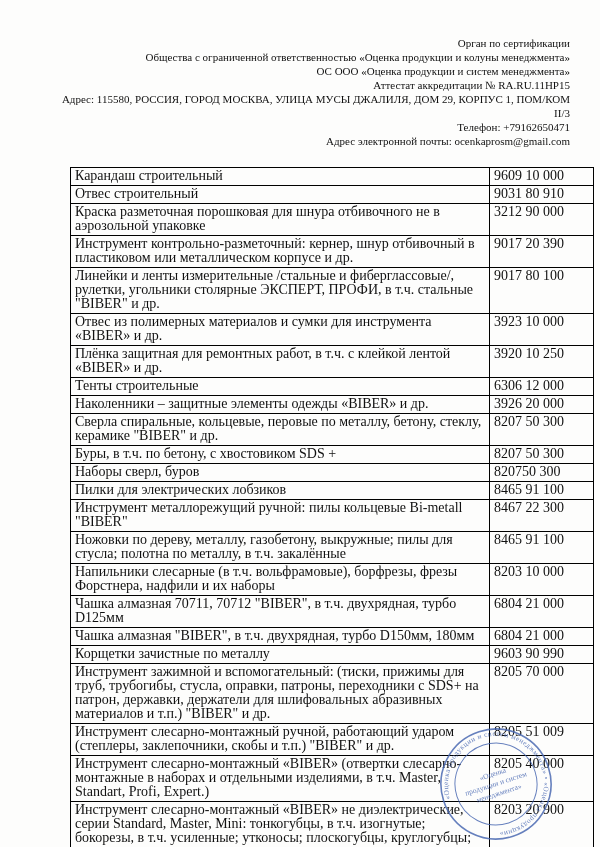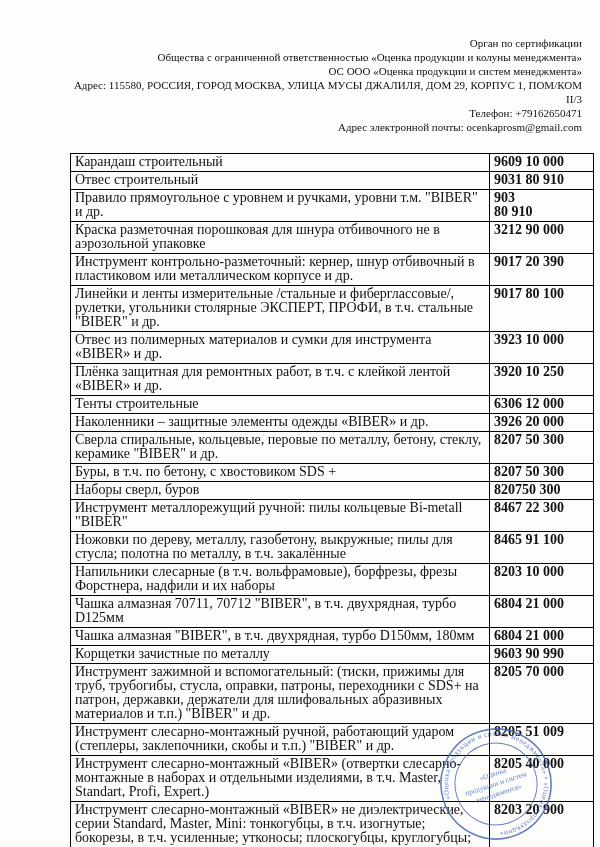--- a/index.html
+++ b/index.html
@@ -8,41 +8,41 @@
     position: relative;
     width: 600px;
     height: 847px;
     margin: 0 auto;
     background: #fdfdfc;
     overflow: hidden;
     font-family: "Liberation Serif", "DejaVu Serif", serif;
     color: #111;
   }
   .header {
-    padding: 36px 18px 0 60px;
+    padding: 36px 30px 0 60px;
     text-align: right;
     font-size: 11px;
     line-height: 14px;
   }
   .header .header-line { white-space: normal; }
   table.products {
     border-collapse: collapse;
     margin: 19px 8px 0 70px;
     width: 523px;
     table-layout: fixed;
     font-size: 14px;
     line-height: 14px;
   }
   table.products td {
     border: 1px solid #000;
     vertical-align: top;
     padding: 1px 4px 2px 4px;
   }
   td.desc { width: 419px; }
-  td.code { width: 104px; white-space: pre-line; font-weight: bold; }
+  td.code { width: 104px; white-space: pre-line; }
   .stamp {
     position: absolute;
     left: 436px;
     top: 724px;
     width: 120px;
     height: 120px;
     opacity: 0.82;
     transform: rotate(-18deg);
     pointer-events: none;
   }
@@ -51,40 +51,36 @@
 </head>
 <body>
 
 <div class="page">
 
   <div class="header">
 
   <div class="header-line">Орган по сертификации</div>
       <div class="header-line">Общества с ограниченной ответственностью «Оценка продукции и колуны менеджмента»</div>
       <div class="header-line">ОС ООО «Оценка продукции и систем менеджмента»</div>
+      <div class="header-line">Аттестат аккредитации № RA.RU.11НР15</div>
       <div class="header-line">Адрес: 115580, РОССИЯ, ГОРОД МОСКВА, УЛИЦА МУСЫ ДЖАЛИЛЯ, ДОМ 29, КОРПУС 1, ПОМ/КОМ II/3</div>
       <div class="header-line">Телефон: +79162650471</div>
       <div class="header-line">Адрес электронной почты: ocenkaprosm@gmail.com</div>
     </div>
 
   <table class="products">
     <tbody>
 
     <tr>
           <td class="desc">Карандаш строительный</td>
           <td class="code">9609 10 000</td>
         </tr>
         <tr>
           <td class="desc">Отвес строительный</td>
           <td class="code">9031 80 910</td>
-        </tr>
-        <tr>
-          <td class="desc">Правило прямоугольное с уровнем и ручками, уровни т.м. "BIBER" и др.</td>
-          <td class="code">903
-80 910</td>
         </tr>
         <tr>
           <td class="desc">Краска разметочная порошковая для шнура отбивочного не в аэрозольной упаковке</td>
           <td class="code">3212 90 000</td>
         </tr>
         <tr>
           <td class="desc">Инструмент контрольно-разметочный: кернер, шнур отбивочный в пластиковом или металлическом корпусе и др.</td>
           <td class="code">9017 20 390</td>
         </tr>
         <tr>
@@ -111,20 +107,24 @@
           <td class="desc">Сверла спиральные, кольцевые, перовые по металлу, бетону, стеклу, керамике "BIBER" и др.</td>
           <td class="code">8207 50 300</td>
         </tr>
         <tr>
           <td class="desc">Буры, в т.ч. по бетону, с хвостовиком SDS +</td>
           <td class="code">8207 50 300</td>
         </tr>
         <tr>
           <td class="desc">Наборы сверл, буров</td>
           <td class="code">820750 300</td>
+        </tr>
+        <tr>
+          <td class="desc">Пилки для электрических лобзиков</td>
+          <td class="code">8465 91 100</td>
         </tr>
         <tr>
           <td class="desc">Инструмент металлорежущий ручной: пилы кольцевые Bi-metall "BIBER"</td>
           <td class="code">8467 22 300</td>
         </tr>
         <tr>
           <td class="desc">Ножовки по дереву, металлу, газобетону, выкружные; пилы для стусла; полотна по металлу, в т.ч. закалённые</td>
           <td class="code">8465 91 100</td>
         </tr>
         <tr>

